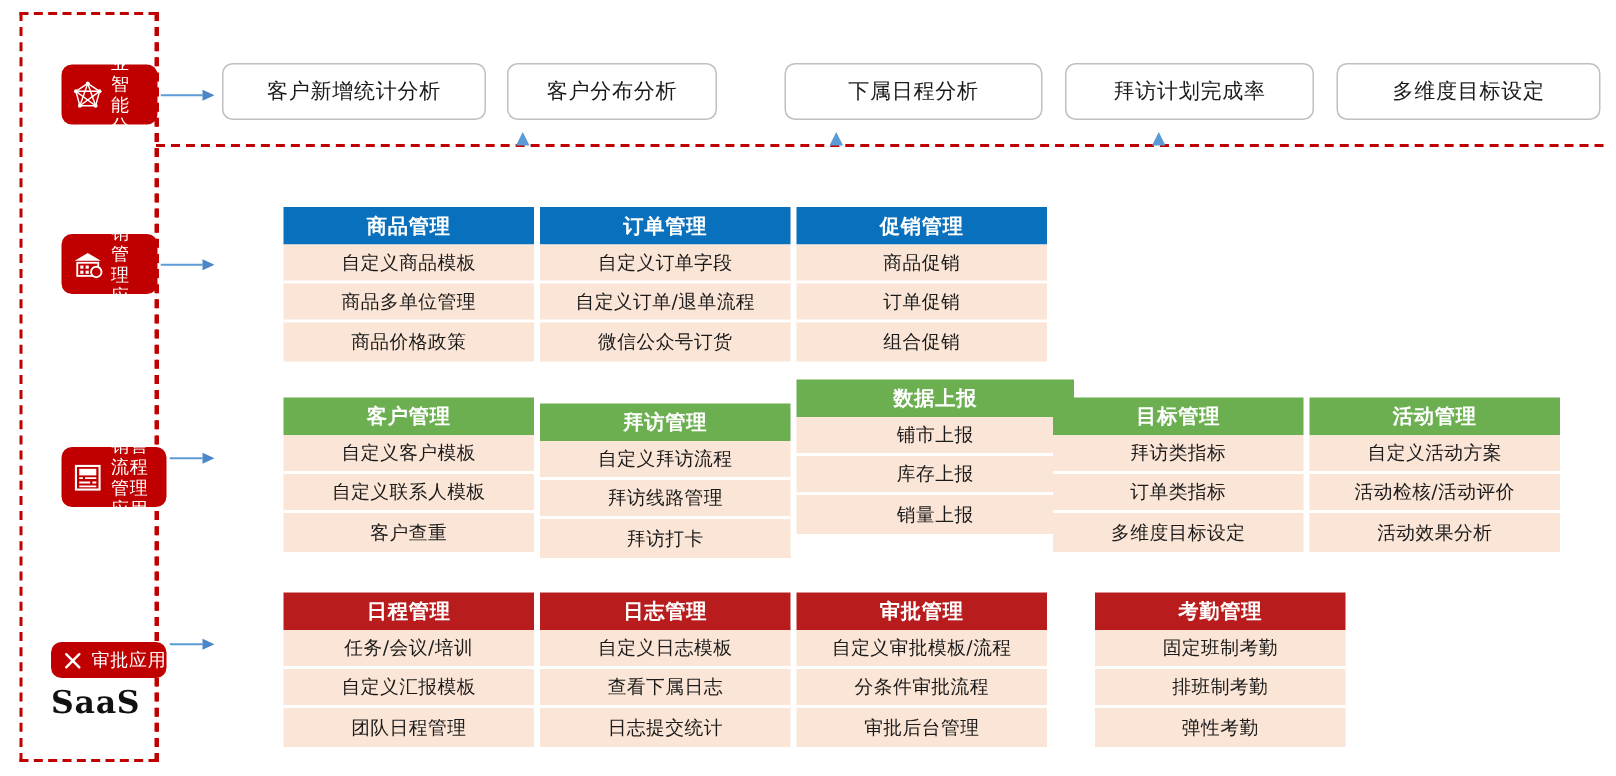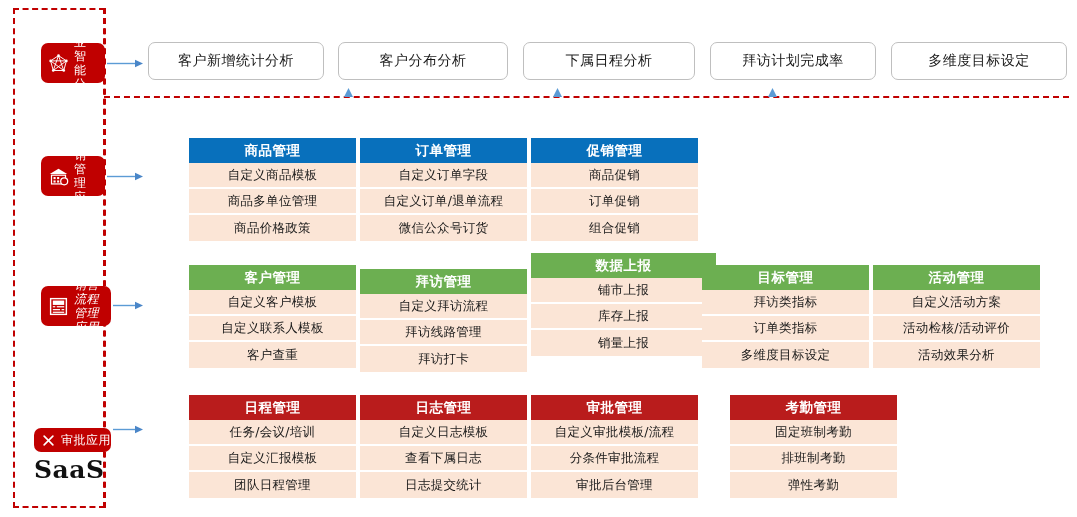--- a/index.html
+++ b/index.html
@@ -50,29 +50,29 @@
     white-space:pre-line;
     letter-spacing:0.5px;
   }
   .pill .picon{
     width:21px;height:21px;
     flex:0 0 21px;
     display:block;
   }
   .pill-bi   {left:41px;top:43px; width:64px;height:40px;}
   .pill-dx   {left:41px;top:156px;width:64px;height:40px;}
-  .pill-sale {left:41px;top:286px;width:70px;height:40px;font-style:italic;}
+  .pill-sale {left:41px;top:298px;width:70px;height:40px;}
   .pill-apr  {left:34px;top:428px;width:77px;height:24px;}
   .pill-apr .ptext{white-space:nowrap;}
 
   .saas-label{
     position:absolute;
     left:34px;top:455px;
     font-family:"DejaVu Serif","Liberation Serif",serif;
-    font-size:25px;
+    font-size:21px;
     font-weight:bold;
     color:#111111;
     letter-spacing:0.5px;
   }
 
   
   .conn{position:absolute;height:9px;display:block;}
   .conn-bi  {left:107px;top:59px; width:36px;}
   .conn-dx  {left:107px;top:172px;width:36px;}
   .conn-sale{left:113px;top:301px;width:30px;}
@@ -223,21 +223,21 @@
   </svg>
   <svg class="conn conn-apr" viewBox="0 0 30 9">
     <line x1="0" y1="4.5" x2="22" y2="4.5" stroke="#5B9BD5" stroke-width="1.4"></line>
     <path d="M22 0.8 L30 4.5 L22 8.2 Z" fill="#4A86C8"></path>
   </svg>
 
   <div id="top-row-host">
       <div class="topbox" style="left: 148px; top: 42px; width: 176px;">
         <span>客户新增统计分析</span>
       </div>
-      <div class="topbox" style="left: 338px; top: 42px; width: 170px;">
+      <div class="topbox" style="left: 338px; top: 42px; width: 140px;">
         <span>客户分布分析</span>
       </div>
       <div class="topbox" style="left: 523px; top: 42px; width: 172px;">
         <span>下属日程分析</span>
       </div>
       <div class="topbox" style="left: 710px; top: 42px; width: 166px;">
         <span>拜访计划完成率</span>
       </div>
       <div class="topbox" style="left: 891px; top: 42px; width: 176px;">
         <span>多维度目标设定</span>

